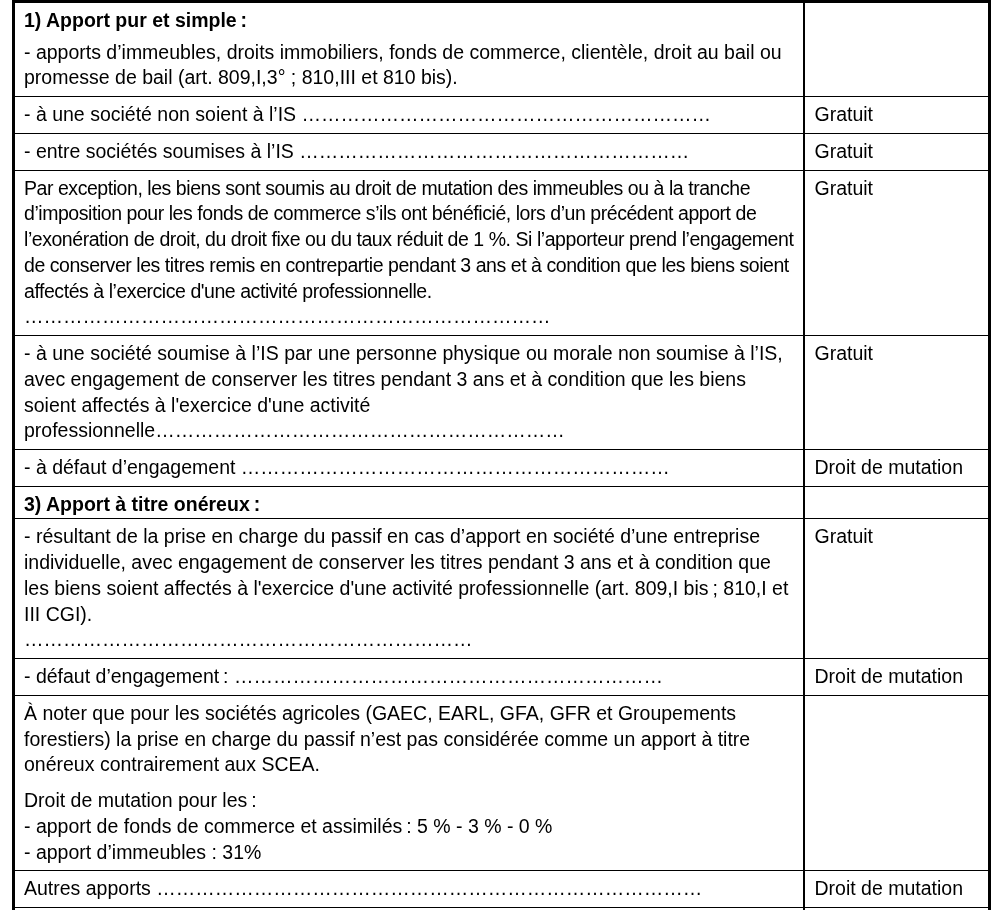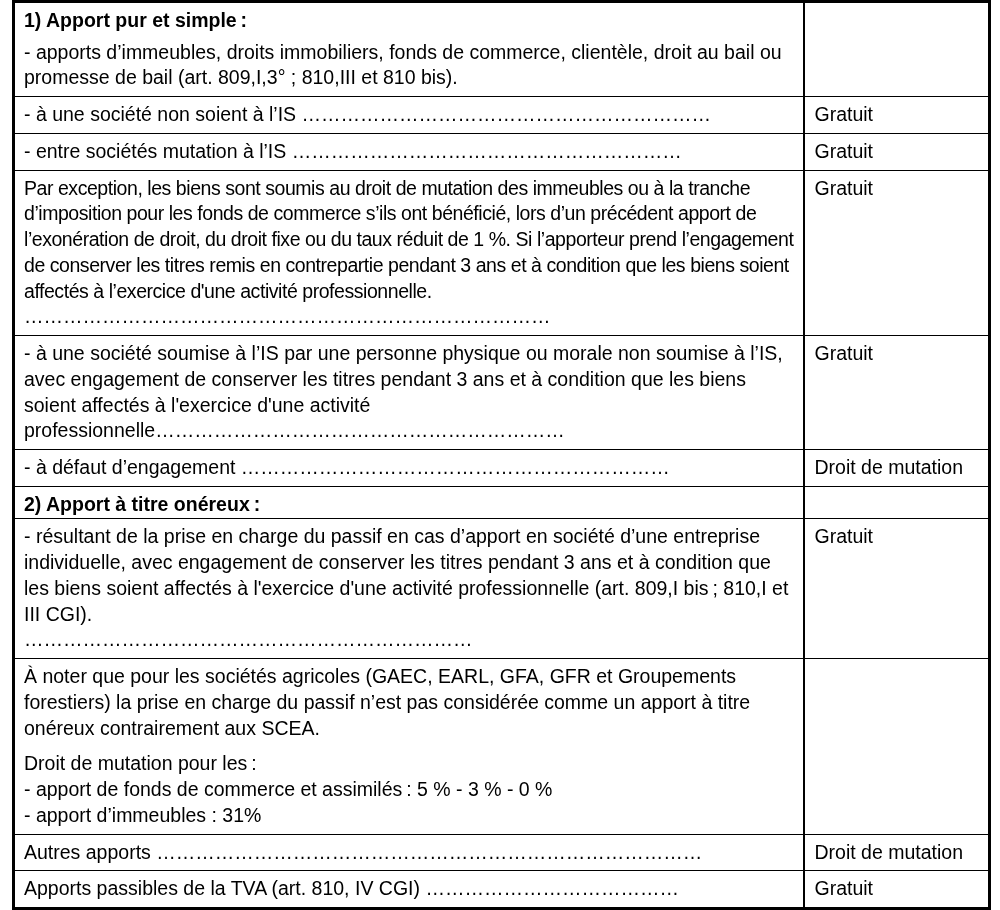--- a/index.html
+++ b/index.html
@@ -90,21 +90,21 @@
         <td class="left-cell">- apports d’immeubles, droits immobiliers, fonds de commerce, clientèle, droit au bail ou promesse de bail (art. 809,I,3° ; 810,III et 810 bis).</td>
         <td class="right-cell"></td>
       </tr>
 
       <tr class="rule">
         <td class="left-cell">- à une société non soient à l’IS ………………………………………………………</td>
         <td class="right-cell">Gratuit</td>
       </tr>
 
       <tr class="rule">
-        <td class="left-cell">- entre sociétés mutation à l’IS ……………………………………………………</td>
+        <td class="left-cell">- entre sociétés soumises à l’IS ……………………………………………………</td>
         <td class="right-cell">Gratuit</td>
       </tr>
 
       <tr class="rule">
         <td class="left-cell">
           <span class="sub-line tight">Par exception, les biens sont soumis au droit de mutation des immeubles ou à la tranche d’imposition pour les fonds de commerce s’ils ont bénéficié, lors d’un précédent apport de l’exonération de droit, du droit fixe ou du taux réduit de 1 %. Si l’apporteur prend l’engagement de conserver les titres remis en contrepartie pendant 3 ans et à condition que les biens soient affectés à l’exercice d'une activité professionnelle.</span>
           <span class="dots-line">………………………………………………………………………</span>
         </td>
         <td class="right-cell">Gratuit</td>
       </tr>
@@ -113,32 +113,36 @@
         <td class="left-cell">- à une société soumise à l’IS par une personne physique ou morale non soumise à l’IS, avec engagement de conserver les titres pendant 3 ans et à condition que les biens soient affectés à l'exercice d'une activité professionnelle………………………………………………………</td>
         <td class="right-cell">Gratuit</td>
       </tr>
 
       <tr class="rule">
         <td class="left-cell">- à défaut d’engagement …………………………………………………………</td>
         <td class="right-cell">Droit de mutation</td>
       </tr>
 
       <tr class="rule title-row">
-        <td class="left-cell bold">2) Apport à titre onéreux :</td>
+        <td class="left-cell bold">3) Apport à titre onéreux :</td>
         <td class="right-cell"></td>
       </tr>
 
       <tr class="rule">
         <td class="left-cell">
           <span class="sub-line">- résultant de la prise en charge du passif en cas d’apport en société d’une entreprise individuelle, avec engagement de conserver les titres pendant 3 ans et à condition que les biens soient affectés à l'exercice d'une activité professionnelle (art. 809,I bis ; 810,I et III CGI).</span>
           <span class="dots-line">……………………………………………………………</span>
         </td>
         <td class="right-cell">Gratuit</td>
       </tr>
 
+      <tr class="rule">
+        <td class="left-cell">- défaut d’engagement : …………………………………………………………</td>
+        <td class="right-cell">Droit de mutation</td>
+      </tr>
 
       <tr class="rule">
         <td class="left-cell">À noter que pour les sociétés agricoles (GAEC, EARL, GFA, GFR et Groupements forestiers) la prise en charge du passif n’est pas considérée comme un apport à titre onéreux contrairement aux SCEA.</td>
         <td class="right-cell"></td>
       </tr>
 
       <tr class="norule">
         <td class="left-cell gap-top">
           <span class="sub-line">Droit de mutation pour les :</span>
           <span class="sub-line">- apport de fonds de commerce et assimilés : 5 % - 3 % - 0 %</span>

